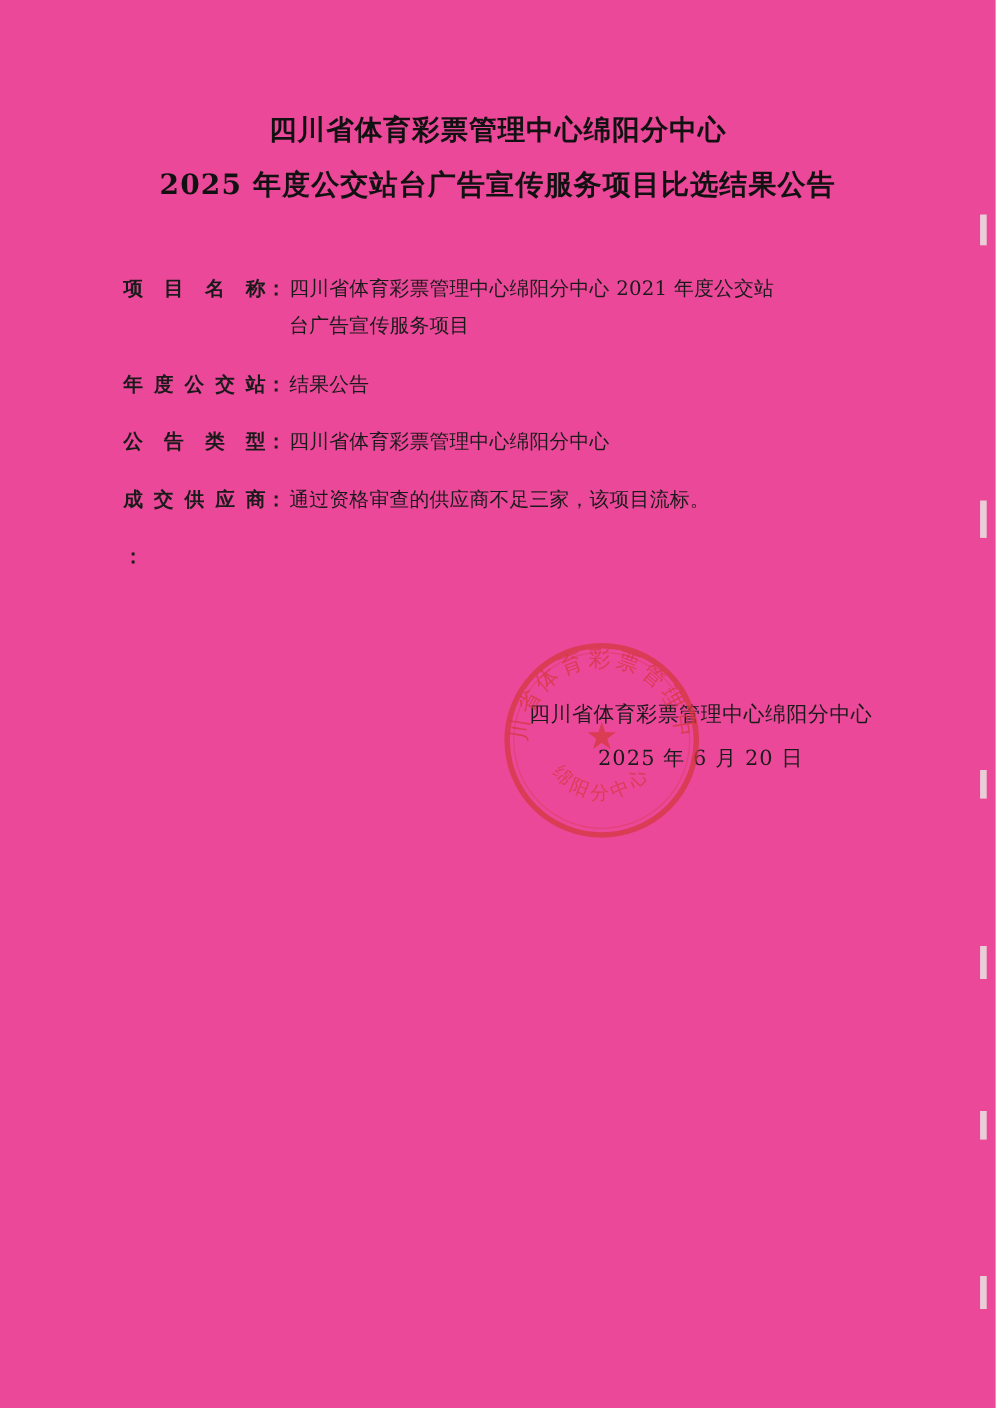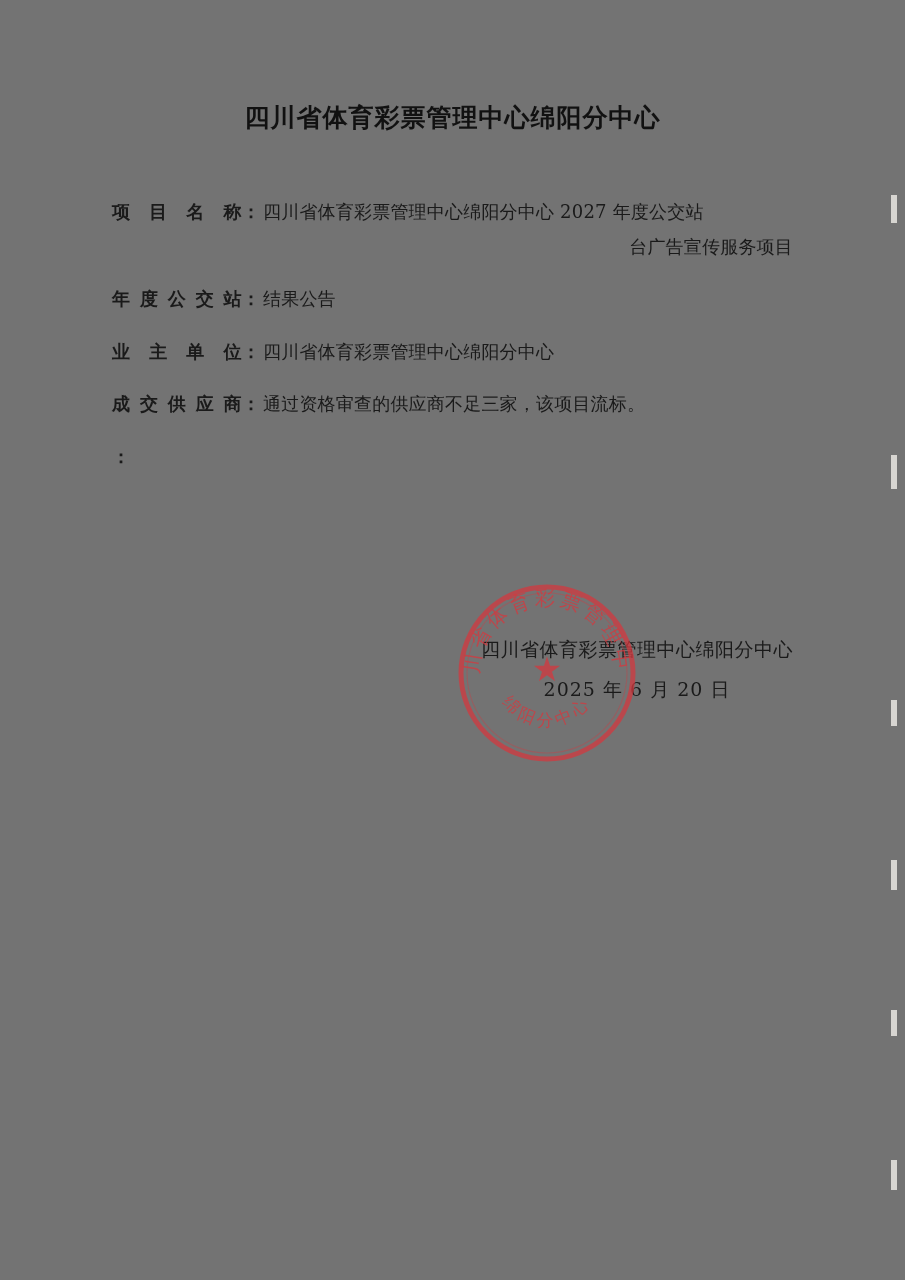--- a/index.html
+++ b/index.html
@@ -13,21 +13,21 @@
     font-family: "DejaVu Serif", "Liberation Serif", serif;
     color: #1a1a1a;
     position: relative;
     overflow: hidden;
   }
 
   
   .page {
     position: absolute;
     inset: 0;
-    background: #737373;
+    background: #ec4899;
   }
 
   
   .scan-artifact {
     position: absolute;
     right: 8px;
     width: 6px;
     background: #e9e6e2;
     opacity: .85;
   }
@@ -90,21 +90,20 @@
   .field-value {
     flex: 1 1 auto;
     padding-left: 3px;
     font-weight: normal;
     letter-spacing: .2px;
   }
   .indent-line {
     display: block;
     margin-top: 3px;
     padding-left: 0;
-    text-align: right;
   }
   .phone-gap {
     display: inline-block;
     width: 52px;
   }
 
   .signature {
     position: absolute;
     right: 112px;
     top: 630px;
@@ -137,41 +136,42 @@
   <div class="scan-artifact sa2"></div>
   <div class="scan-artifact sa3"></div>
   <div class="scan-artifact sa4"></div>
   <div class="scan-artifact sa5"></div>
   <div class="scan-artifact sa6"></div>
 
   <div class="content">
 
     <div class="title-block">
       <div class="title-line">四川省体育彩票管理中心绵阳分中心</div>
+      <div class="title-line second">2025 年度公交站台广告宣传服务项目比选结果公告</div>
     </div>
 
     <div class="fields">
 
       <div class="field-row">
         <span class="field-label spaced">项目名称</span>
         <span class="field-colon">：</span>
         <span class="field-value">
-          <span>四川省体育彩票管理中心绵阳分中心 2027 年度公交站</span>
+          <span>四川省体育彩票管理中心绵阳分中心 2021 年度公交站</span>
           <span class="indent-line">台广告宣传服务项目</span>
         </span>
       </div>
 
       <div class="field-row">
         <span class="field-label spaced">年度公交站</span>
         <span class="field-colon">：</span>
         <span class="field-value">结果公告</span>
       </div>
 
       <div class="field-row">
-        <span class="field-label spaced">业主单位</span>
+        <span class="field-label spaced">公告类型</span>
         <span class="field-colon">：</span>
         <span class="field-value">四川省体育彩票管理中心绵阳分中心</span>
       </div>
 
       <div class="field-row">
         <span class="field-label spaced">成交供应商</span>
         <span class="field-colon">：</span>
         <span class="field-value">通过资格审查的供应商不足三家，该项目流标。</span>
       </div>
 

